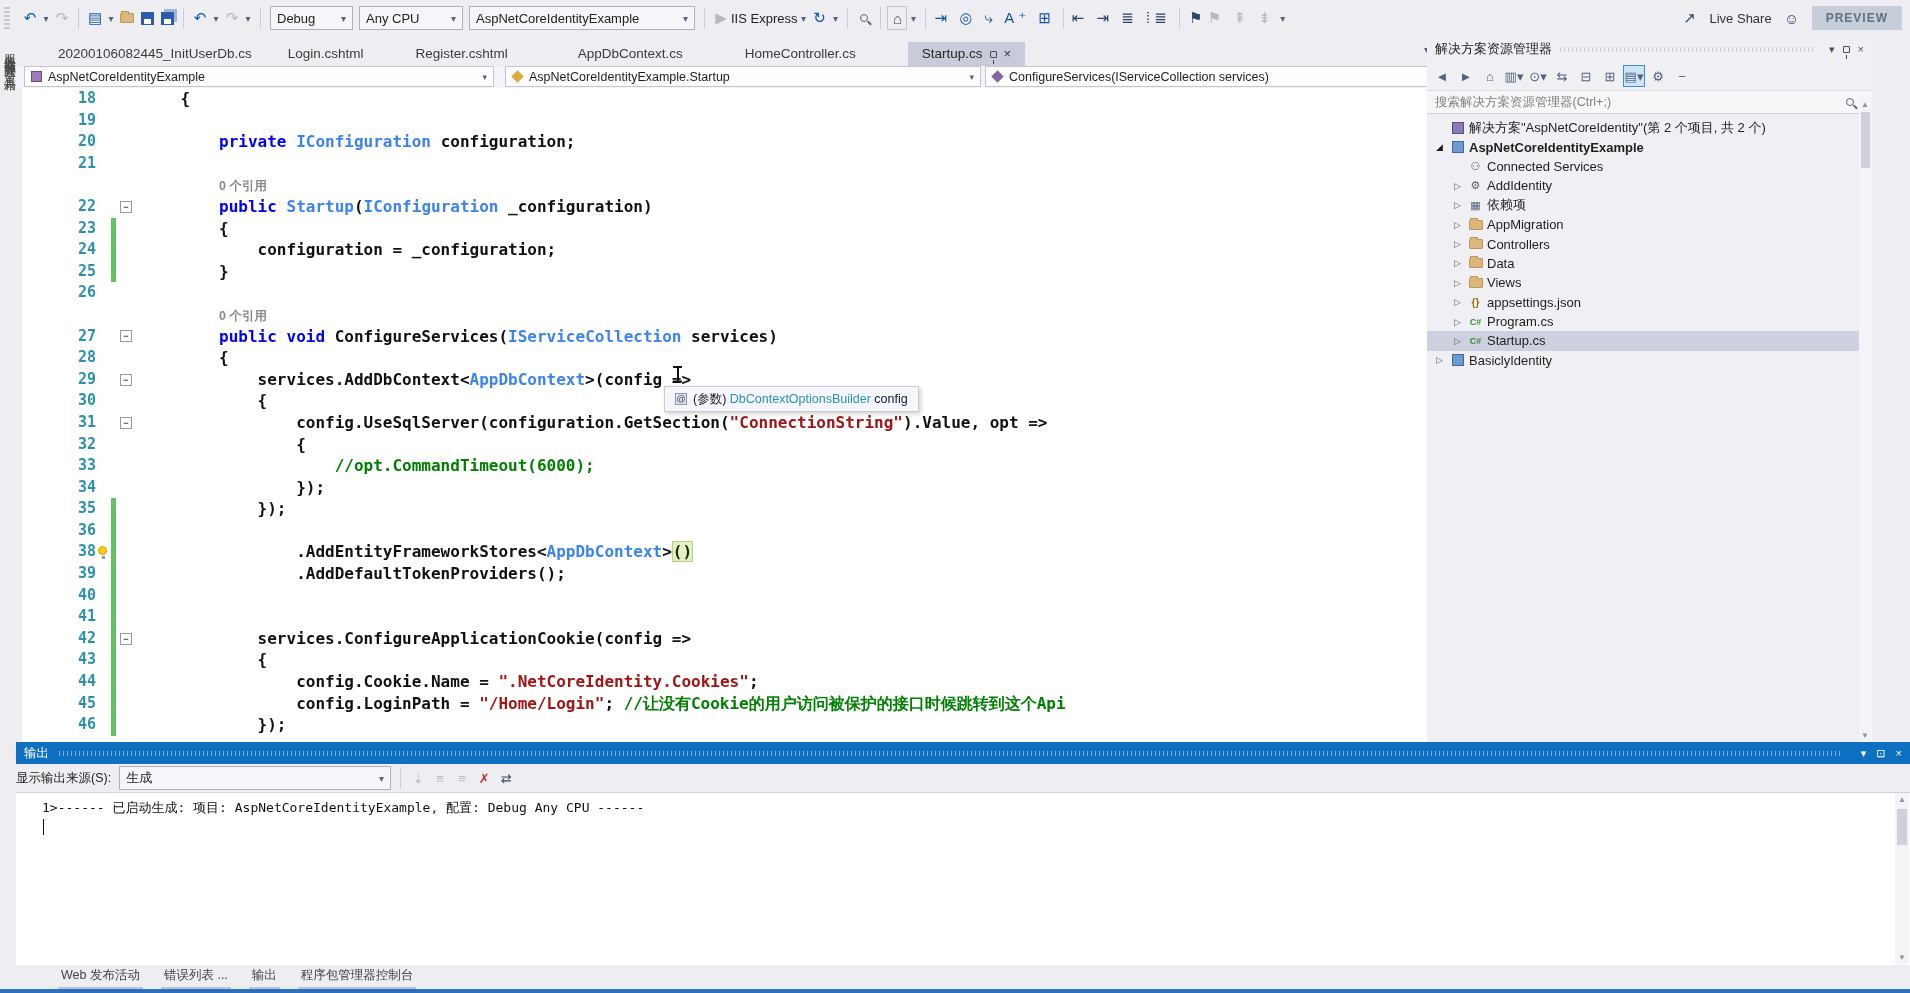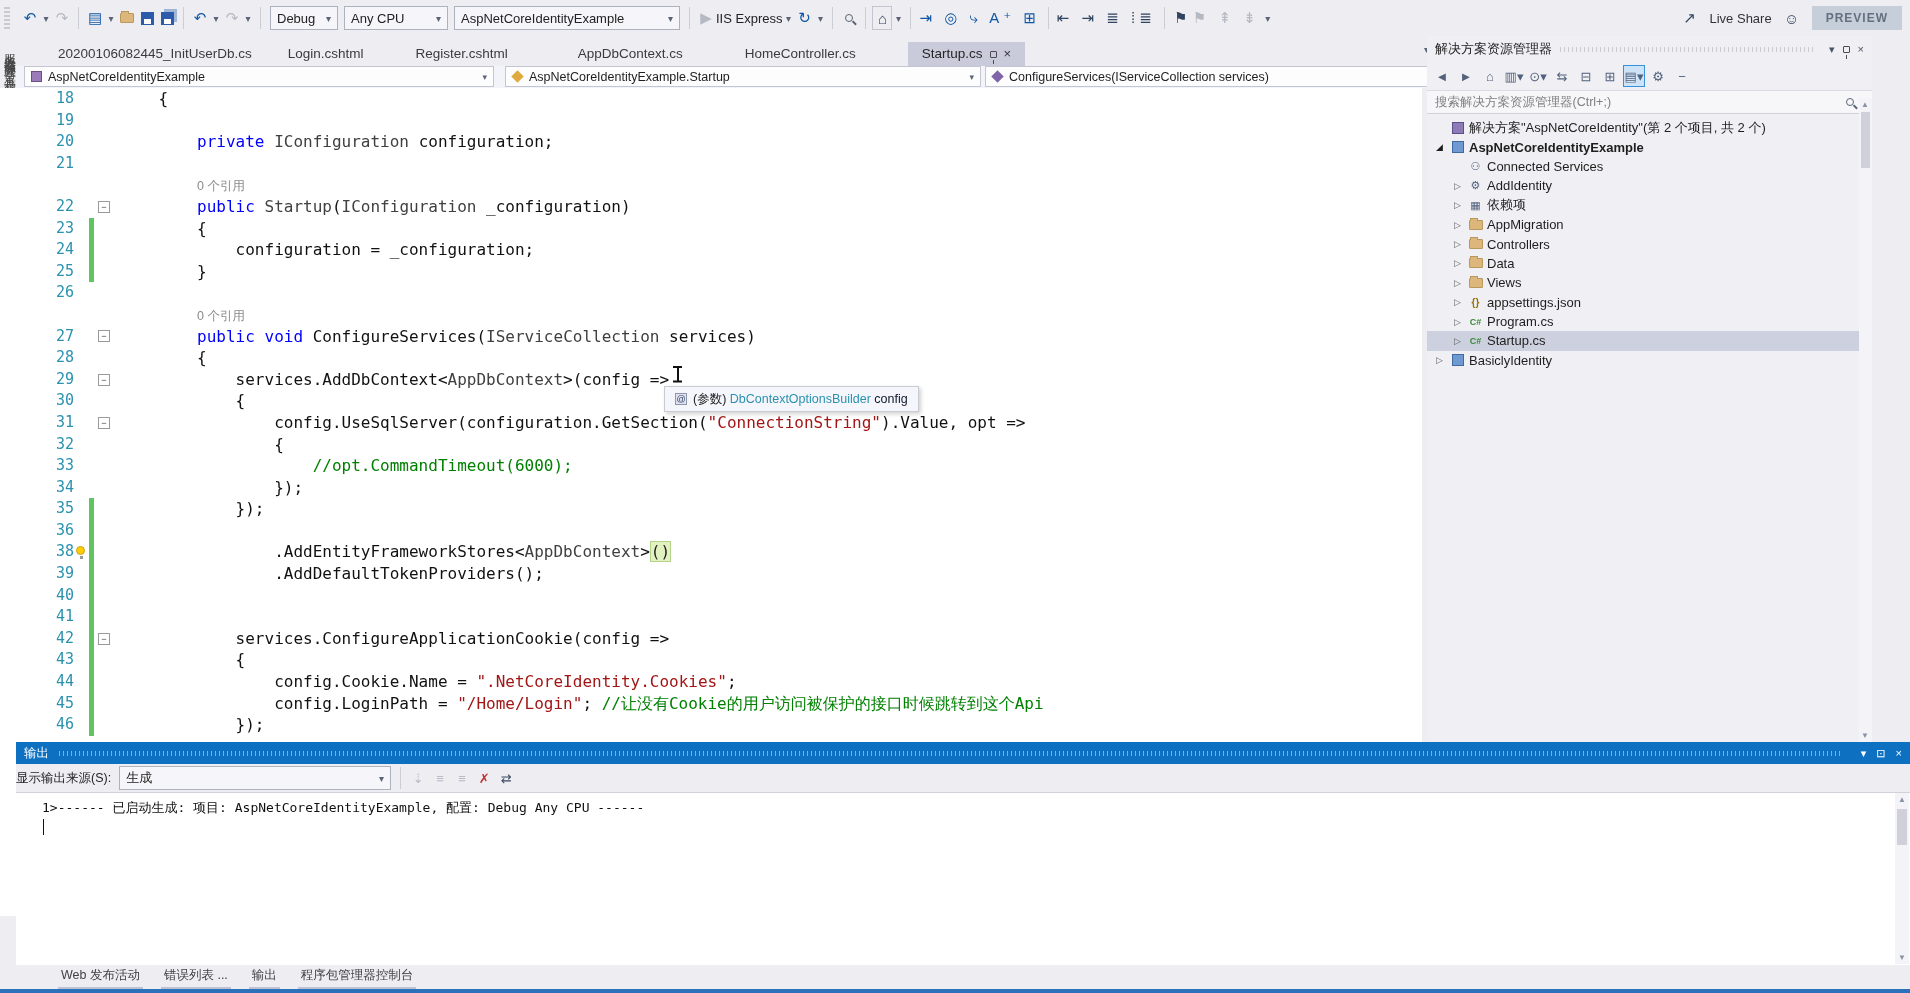--- a/index.html
+++ b/index.html
@@ -48,32 +48,32 @@
   #breadcrumb { position:absolute; left:16px; top:66px; width:1444px; height:22px; background:#f2f4fa; }
   .bc-box { position:absolute; top:0; height:21px; background:#fdfdfe; border:1px solid #c3c6d0;
     display:flex; align-items:center; font-size:12.5px; color:#1e1e1e; padding:0 6px; }
   .bc-box .ca { margin-left:auto; font-size:9px; color:#5a6476; }
   .bc-ic { width:11px; height:11px; margin-right:6px; flex:none; }
   .bc-ic.proj { background:#9b7bb8; border:1px solid #6a4f86; }
   .bc-ic.cls { background:#e0a93e; transform:rotate(45deg) scale(.8); }
   .bc-ic.meth { background:#8064a8; transform:rotate(45deg) scale(.8); }
 
   
-  #editor { position:absolute; left:0; top:88px; width:1422px; height:828px; background:#ffffff; overflow:hidden; }
+  #editor { position:absolute; left:22px; top:88px; width:1422px; height:828px; background:#ffffff; overflow:hidden;font-weight:bold; }
   .crow { display:flex; height:21.6px; line-height:21.6px; white-space:pre;
     font-family:"DejaVu Sans Mono", monospace; font-size:16px; }
   .cnum { width:74px; text-align:right; color:#2b91af; flex:none; font-size:15px; }
   .cbulb { width:14px; flex:none; position:relative; }
   .cbar { width:7px; flex:none; }
   .cbar.green { background:#60c460; background-clip:content-box; padding:0 1px; }
   .cfold { width:18px; flex:none; display:flex; align-items:center; justify-content:center; }
   .fold-box { width:12px; height:12px; border:1px solid #9a9a9a; background:#fff; font-size:9px;
     line-height:10px; text-align:center; color:#444; font-family:"Liberation Sans",sans-serif; }
   .ctext { padding-left:7px; }
-  .c-k { color:#0000ff; } .c-t { color:#404040; } .c-s { color:#a31515; }
+  .c-k { color:#0000ff; } .c-t { color:#3b82f6; } .c-s { color:#a31515; }
   .c-c { color:#008000; } .c-p { color:#111111; }
   .c-h { background:#e2f1c0; border:1px solid #b6d38b; }
   .c-lens { color:#8a8a8a; font-size:12.5px; font-family:"Liberation Sans",sans-serif; }
   .bulb { position:absolute; left:2px; top:5px; width:9px; height:9px; border-radius:50%;
     background:#ffcc00; border:1px solid #c9a227; }
   .bulb:after { content:""; position:absolute; left:2.5px; top:9px; width:3px; height:3px; background:#9a9a9a; }
 
   
   #ibeam { position:absolute; left:672px; top:365px; width:11px; height:19px; z-index:40; }
   #ibeam:before { content:""; position:absolute; left:5px; top:2px; width:1.6px; height:15px; background:#111; }
@@ -180,21 +180,21 @@
     </span>
   <span class="tb-ic">
       <span class="floppy floppy2"></span>
     </span>
   <div class="tb-sep"></div>
   <span class="tb-ic blue">↶</span>
   <span class="tb-ic small">▾</span>
   <span class="tb-ic gray">↷</span>
   <span class="tb-ic small gray">▾</span>
   <div class="tb-sep"></div>
-  <div class="combo" style="width:68px">
+  <div class="combo" style="width:83px">
     <span class="cv">Debug</span>
       <span class="ca">▾</span>
   </div>
   <div class="combo" style="width:104px">
     <span class="cv">Any CPU</span>
       <span class="ca">▾</span>
   </div>
   <div class="combo" style="width:226px">
     <span class="cv">AspNetCoreIdentityExample</span>
       <span class="ca">▾</span>

